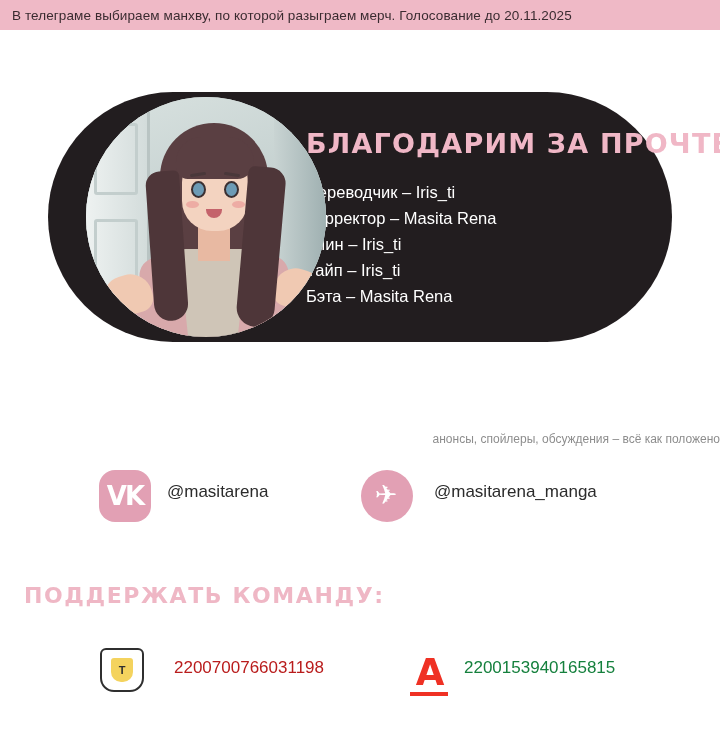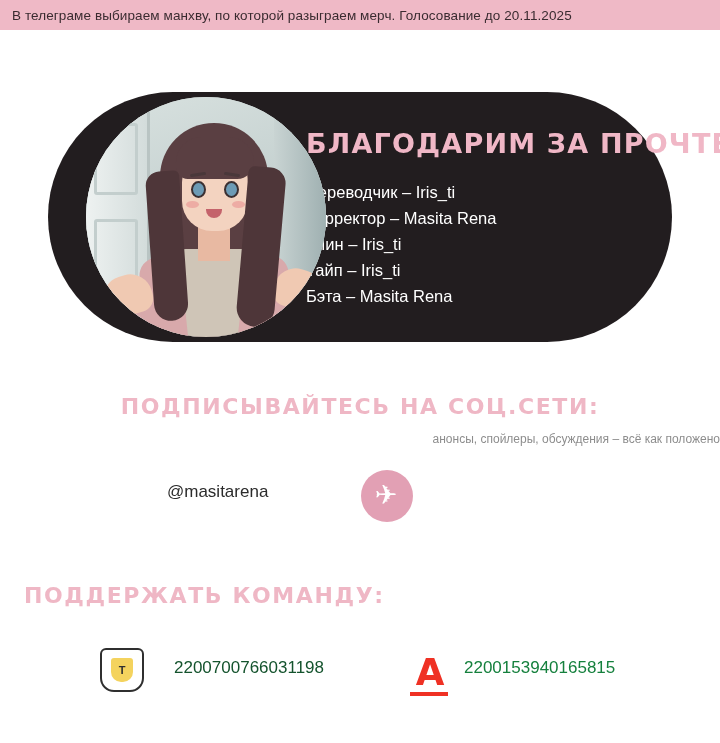--- a/index.html
+++ b/index.html
@@ -356,21 +356,21 @@
     align-items: center;
     justify-content: center;
     font-size: 11px;
     font-weight: bold;
     color: #2f2f2f;
   }
   .tb-card {
     position: absolute;
     left: 174px; top: 10px;
     font-size: 17px;
-    color: #14532d;
+    color: #b91c1c;
   }
   .alfa-logo {
     position: absolute;
     left: 410px; top: 2px;
     width: 40px; height: 40px;
     display: flex;
     align-items: flex-end;
     justify-content: center;
   }
   .alfa-a {
@@ -435,29 +435,32 @@
     <div class="av-hair-right"></div>
     <div class="av-brow-l"></div>
     <div class="av-brow-r"></div>
     <div class="av-eye-l"></div>
     <div class="av-eye-r"></div>
     <div class="av-cheek-l"></div>
     <div class="av-cheek-r"></div>
     <div class="av-mouth"></div>
   </div>
 
-  <div class="socials-title">ПОДПИСЫВАЙТЕСЬ НА СОЦ.СЕТИ:</div>
   <div class="socials-sub">анонсы, спойлеры, обсуждения – всё как положено</div>
 
   <div class="social-row">
+    <div class="vk-badge">
+      <span class="vk-glyph">VK</span>
+    </div>
     <div class="vk-handle">@masitarena</div>
 
     <div class="tg-badge">
       <span class="tg-glyph">✈</span>
     </div>
+    <div class="tg-handle">@masitarena_manga</div>
   </div>
 
   <div class="support-title">ПОДДЕРЖАТЬ КОМАНДУ:</div>
 
   <div class="support-row">
     <div class="tb-logo">
       <div class="tb-shield">Т</div>
     </div>
     <div class="tb-card">2200700766031198</div>
 

